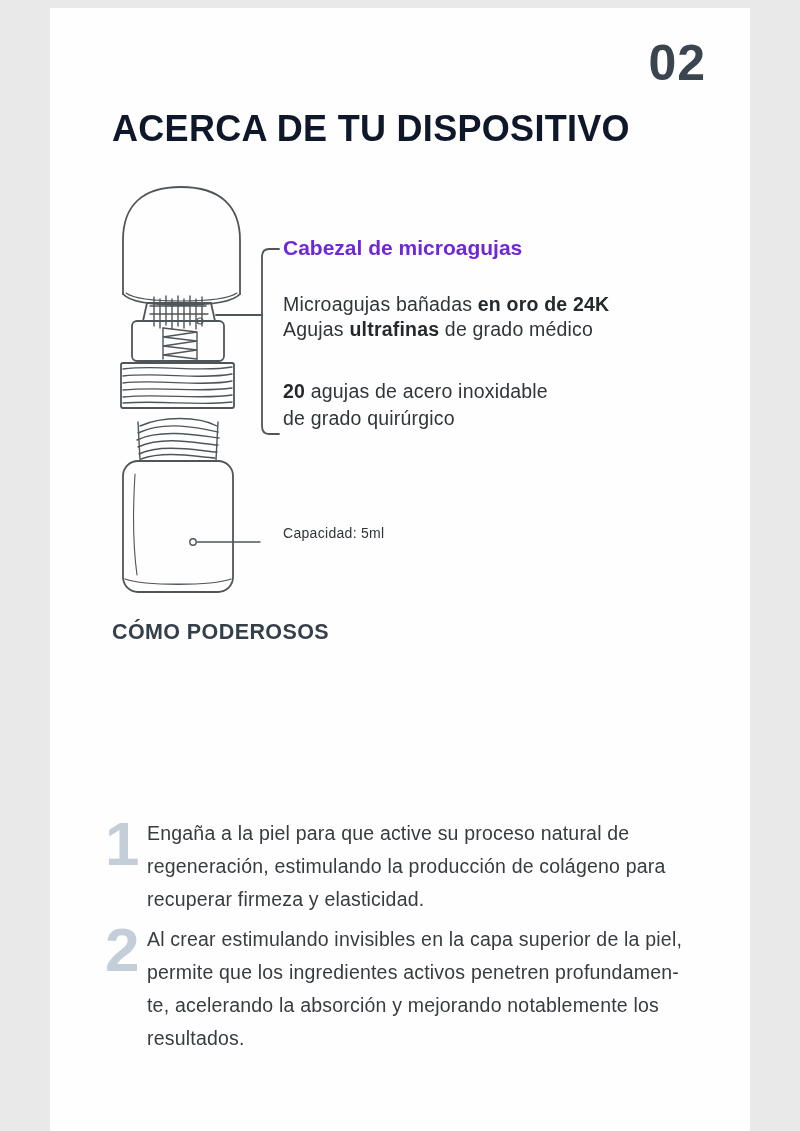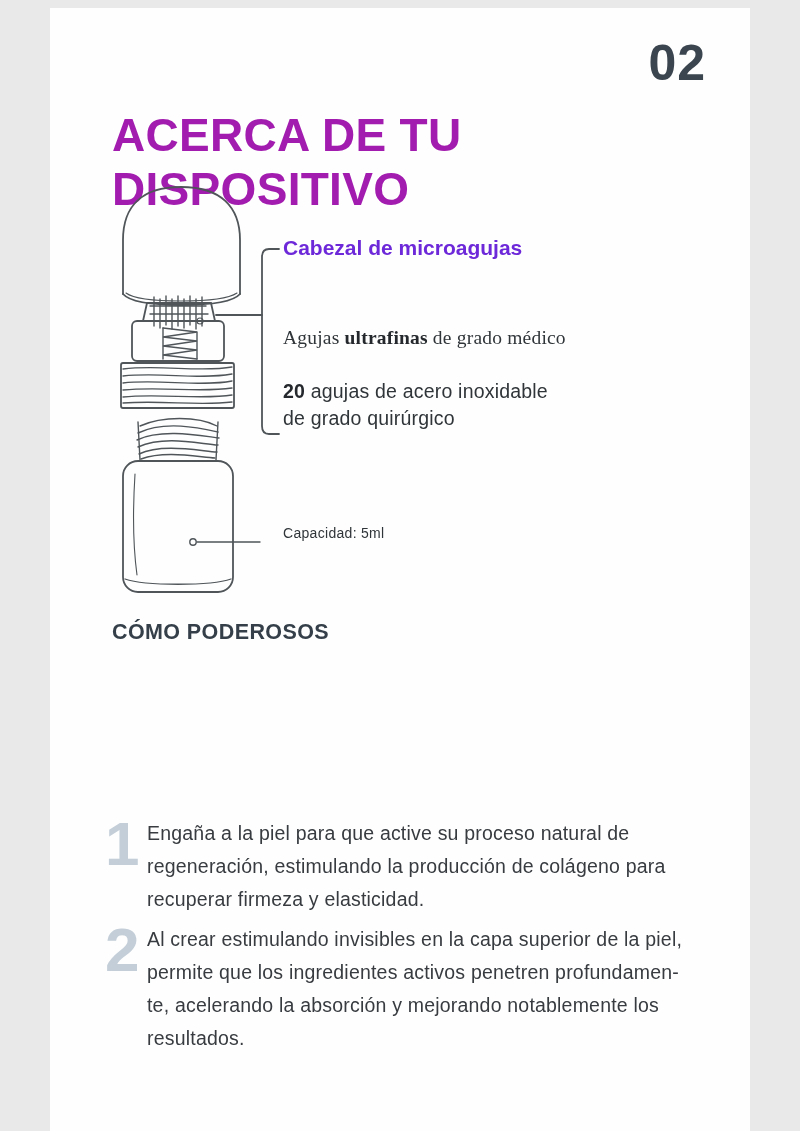--- a/index.html
+++ b/index.html
@@ -13,29 +13,29 @@
     color:#3a3f43;
     overflow:hidden;
   }
   .page-number {
     position:absolute; top:26px; right:44px;
     font-size:50px; font-weight:800; letter-spacing:1px;
     color:#3b454f;
   }
   .page-title {
     position:absolute; left:62px; top:100px;
-    font-size:46px; font-weight:800; letter-spacing:.3px;
-    color:#a21caf;
+    font-size:36px; font-weight:800; letter-spacing:.3px;
+    color:#0f172a;
   }
   .diagram-svg { position:absolute; left:40px; top:160px; }
   .callout { position:absolute; color:#303539; }
   .callout-head { left:233px; top:228px; font-size:21px; font-weight:700; color:#6d28d9; }
   .spec { font-size:19.5px; line-height:27px; white-space:pre-line; letter-spacing:.2px; }
   .spec-1 { left:233px; top:283px; }
-  .spec-2 { left:233px; top:316px;font-family:Liberation Serif, serif; }
+  .spec-2 { left:233px; top:308px; }
   .spec-3 { left:233px; top:370px; }
   .capacity { left:233px; top:517px; font-size:14px; letter-spacing:.3px; }
   .section-heading {
     position:absolute; left:62px;
     font-size:21.5px; font-weight:800; letter-spacing:.4px;
     color:#343f49;
   }
   .como-heading { top:612px; }
   .como-body {
     position:absolute; left:62px; top:646px; width:660px;
@@ -132,20 +132,21 @@
     </g>
 
     <g>
       <path d="M229,241 L219,241 Q212,241 212,249 L212,418 Q212,426 219,426 L229,426"></path>
       <path d="M166,307 L212,307"></path>
     </g>
   </svg>
 
   <div class="callout callout-head">Cabezal de microagujas</div>
 
+  <div class="callout spec spec-1"><span>Microagujas bañadas </span><span style="font-weight: 700; color: rgb(37, 41, 45);">en oro de 24K</span></div>
 
   <div class="callout spec spec-2"><span>Agujas </span><span style="font-weight: 700; color: rgb(37, 41, 45);">ultrafinas</span><span> de grado médico</span></div>
 
   <div class="callout spec spec-3"><span style="font-weight: 700; color: rgb(37, 41, 45);">20</span><span> agujas de acero inoxidable
 de grado quirúrgico</span></div>
 
   <div class="callout capacity">Capacidad: 5ml</div>
 
   <h2 class="section-heading como-heading">CÓMO PODEROSOS</h2>
 

